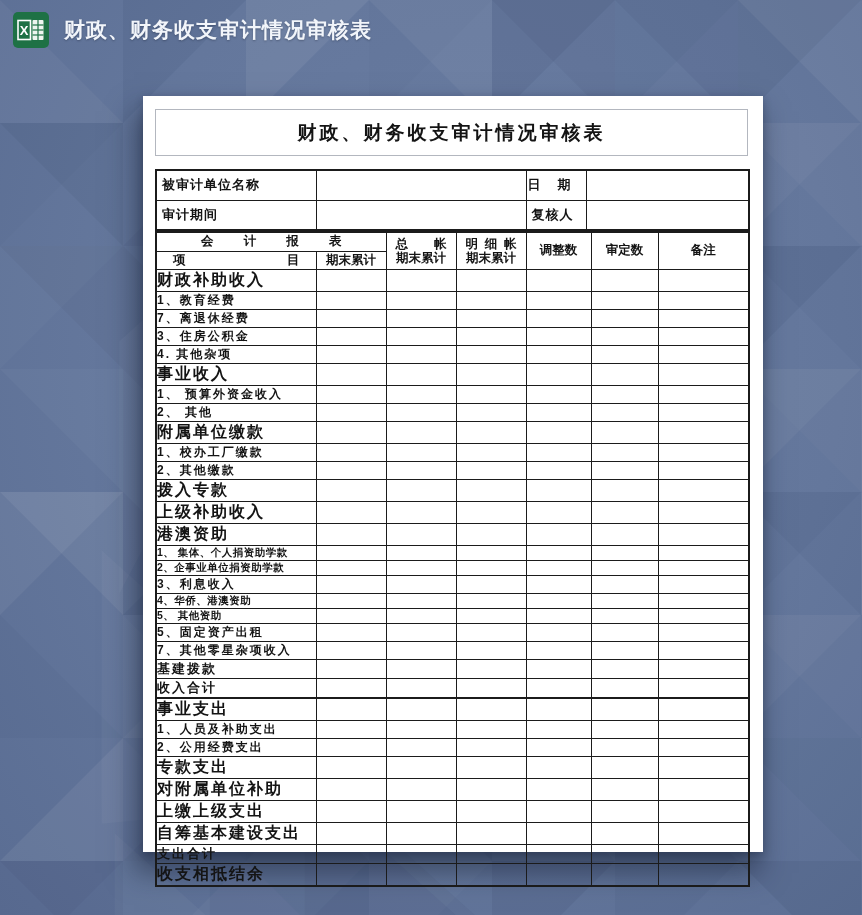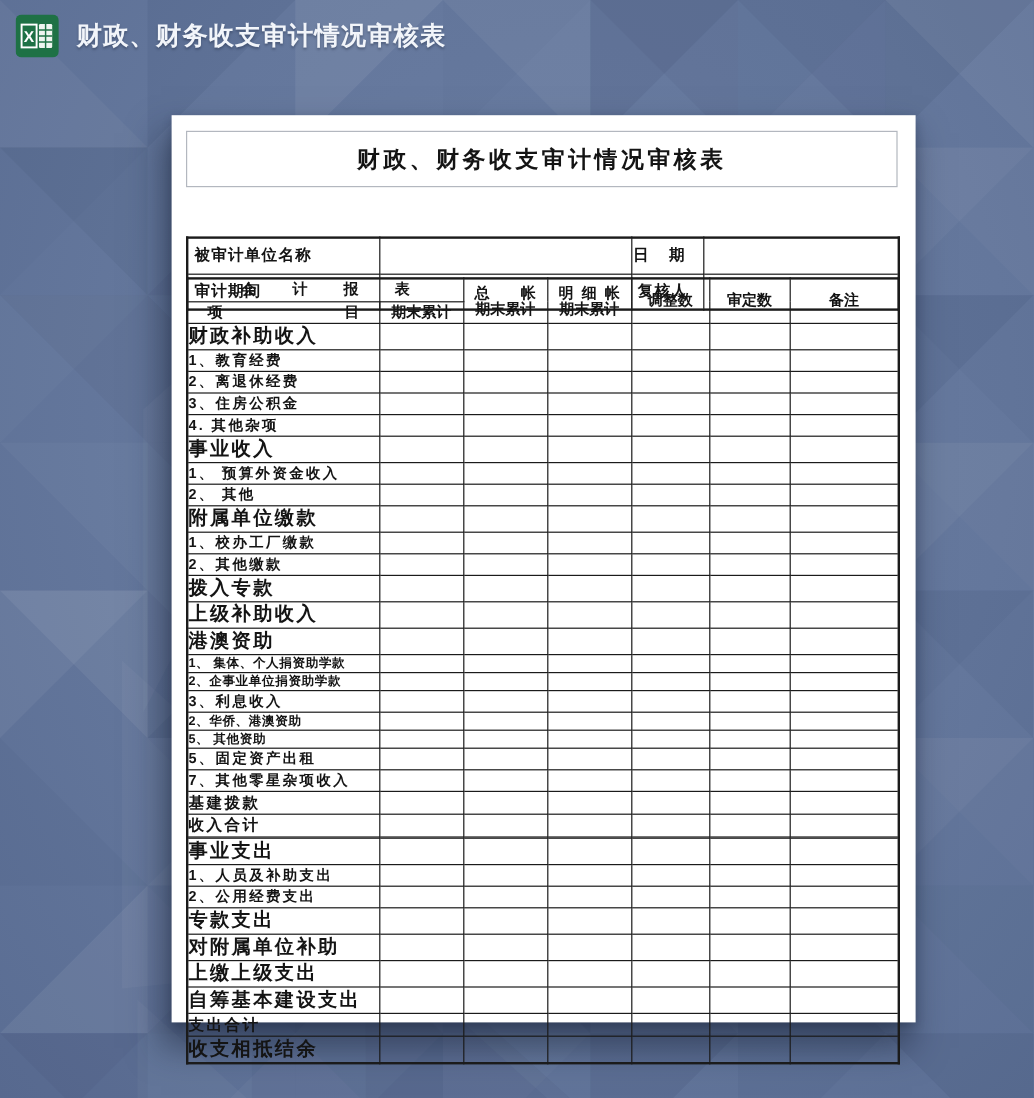--- a/index.html
+++ b/index.html
@@ -13,21 +13,21 @@
   .topbar{position:absolute;left:0;top:0;width:862px;height:60px;display:flex;align-items:center;gap:15px;padding-left:13px;box-sizing:border-box;z-index:3;}
   .excel-icon{width:36px;height:36px;flex:0 0 auto;display:block;}
   .topbar-title{margin:0;font-size:21px;font-weight:bold;color:#f2f5fa;letter-spacing:1px;text-shadow:0 1px 2px rgba(20,30,50,.35);}
   
   .page{position:absolute;left:143px;top:96px;width:620px;height:756px;background:#ffffff;z-index:2;
         box-shadow:-6px 18px 26px 3px rgba(21,31,52,.5), 0 3px 8px rgba(21,31,52,.3);}
   .doc-title-box{position:absolute;left:12px;top:13px;width:593px;height:47px;box-sizing:border-box;border:1px solid #b3b7bf;display:flex;align-items:center;justify-content:center;}
   .doc-title{margin:0;font-size:19px;font-weight:bold;letter-spacing:3px;color:#141414;}
   
   table{border-collapse:collapse;table-layout:fixed;}
-  .info-table{position:absolute;left:12px;top:73px;width:593px;height:62px;border:2px solid #1b1b1b;margin-top:28px;}
+  .info-table{position:absolute;left:12px;top:73px;width:593px;height:62px;border:2px solid #1b1b1b;}
   .info-table td{border:1px solid #1b1b1b;font-size:13px;font-weight:600;color:#141414;padding:0 4px 0 5px;letter-spacing:1px;overflow:hidden;white-space:nowrap;}
   
   .main-table{position:absolute;left:12px;top:135px;width:593px;height:604px;border:2px solid #1b1b1b;}
   .main-table th,.main-table td{border:1px solid #1b1b1b;color:#141414;overflow:hidden;white-space:nowrap;padding:0;}
   .main-table thead th{font-size:12.5px;font-weight:600;}
   .hrow1{height:19px;}
   .hrow2{height:18px;}
   .two-line{line-height:14px;font-size:12px;}
   .hdr-pad{padding:0 6px;}
   .spread{display:block;}
@@ -308,21 +308,21 @@
         <tr>
           <td class="lbl lbl-item">1、教育经费</td>
           <td></td>
           <td></td>
           <td></td>
           <td></td>
           <td></td>
           <td></td>
         </tr>
         <tr>
-          <td class="lbl lbl-item">2、离退休经费</td>
+          <td class="lbl lbl-item">7、离退休经费</td>
           <td></td>
           <td></td>
           <td></td>
           <td></td>
           <td></td>
           <td></td>
         </tr>
         <tr>
           <td class="lbl lbl-item">3、住房公积金</td>
           <td></td>
@@ -443,21 +443,21 @@
         <tr>
           <td class="lbl lbl-item">3、利息收入</td>
           <td></td>
           <td></td>
           <td></td>
           <td></td>
           <td></td>
           <td></td>
         </tr>
         <tr>
-          <td class="lbl lbl-small">2、华侨、港澳资助</td>
+          <td class="lbl lbl-small">4、华侨、港澳资助</td>
           <td></td>
           <td></td>
           <td></td>
           <td></td>
           <td></td>
           <td></td>
         </tr>
         <tr>
           <td class="lbl lbl-small">5、 其他资助</td>
           <td></td>

